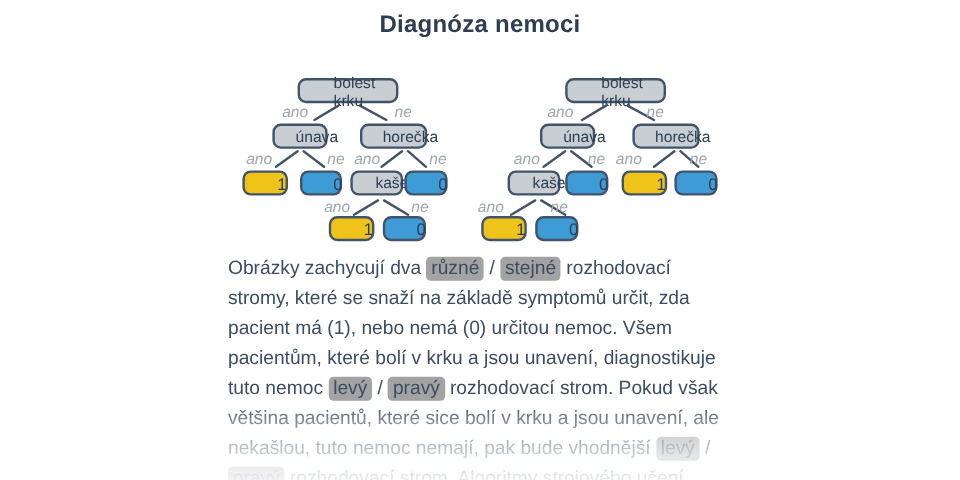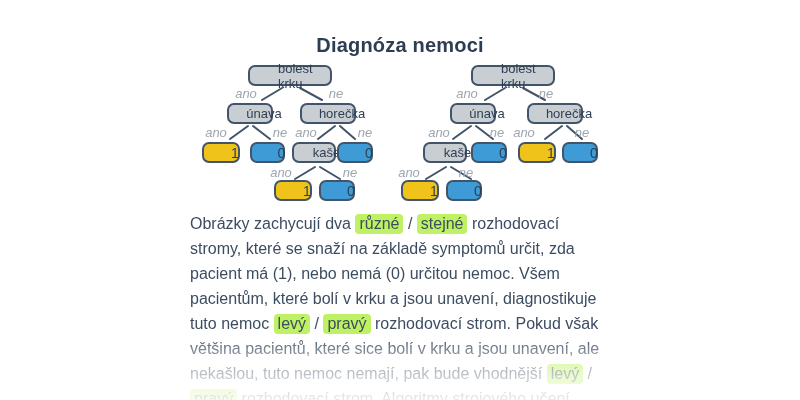--- a/index.html
+++ b/index.html
@@ -1,35 +1,35 @@
 <!DOCTYPE html>
 <html><head>
 <meta charset="utf-8">
 <style>
   html,body{margin:0;padding:0;background:#fff;}
   .page{position:relative;width:800px;height:400px;background:#fff;overflow:hidden;
         font-family:"Liberation Sans",sans-serif;}
-  .title{position:absolute;left:0;top:34px;width:800px;margin:0;text-align:center;
+  .title{position:absolute;left:0;top:10px;width:800px;margin:0;text-align:center;
          font-size:20px;font-weight:700;color:#2D3E52;letter-spacing:.2px;}
   .tree{position:absolute;top:60px;width:220px;height:148px;}
   .tree-left{left:180px;}
   .tree-right{left:398px;}
   .edges{position:absolute;left:0;top:0;}
   .edges line{stroke:#42546A;stroke-width:2;stroke-linecap:round;}
   .node{position:absolute;box-sizing:border-box;height:21px;border:2px solid #42546A;
         border-radius:7px;display:flex;align-items:center;justify-content:center;
         font-size:13px;color:#2E3F54;padding-left:28px;}
   .q{background:#C9CED3;}
   .leaf-1{background:#EFC319;font-weight:500;font-size:14px;}
   .leaf-0{background:#3E9BD5;font-weight:500;font-size:14px;}
   .elbl{position:absolute;transform:translate(-50%,-50%);font-size:13px;color:#9EA6AF;
         white-space:nowrap;font-style:italic;}
   .para{position:absolute;left:190px;top:211px;width:424px;font-size:16px;line-height:25px;
         color:#3D4D61;}
-  .hl{background:#bef264;border-radius:4px;padding:1px 4px 2px;cursor:pointer;}
+  .hl{background:#a3a3a3;border-radius:4px;padding:1px 4px 2px;cursor:pointer;}
   .fade{position:absolute;left:-8px;right:-8px;top:125px;height:95px;pointer-events:none;
         background:linear-gradient(to bottom,rgba(255,255,255,0) 0%,rgba(255,255,255,.32) 14%,
         rgba(255,255,255,.68) 42%,rgba(255,255,255,.9) 70%,#ffffff 100%);}
 </style>
 </head>
 <body>
 
 <div class="page">
 
   <h1 class="title">Diagnóza nemoci</h1>

